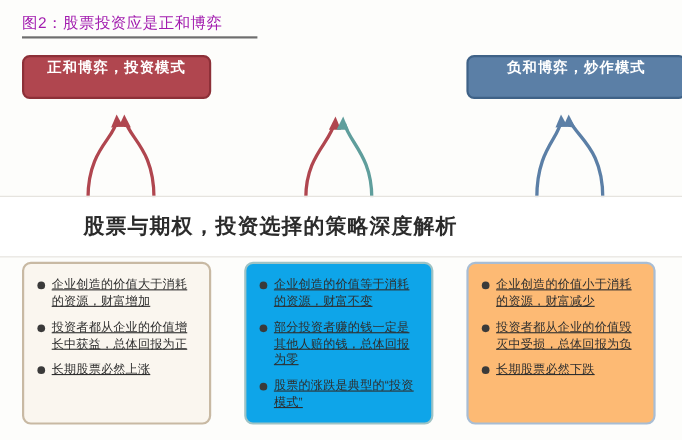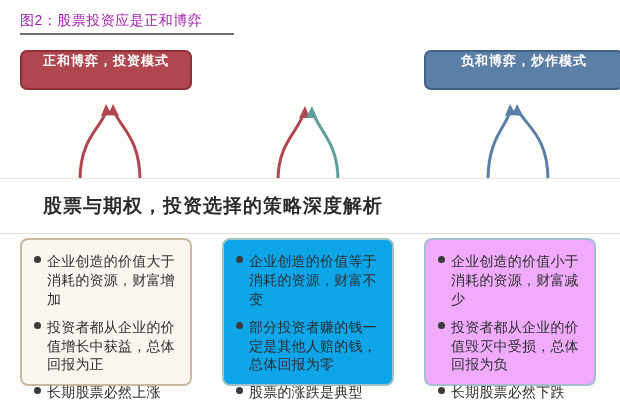--- a/index.html
+++ b/index.html
@@ -73,60 +73,61 @@
     top: 178px;
     width: 620px;
     height: 54px;
     background: rgba(255,255,255,0.93);
     border-top: 1px solid #e4e1dc;
     border-bottom: 1px solid #e4e1dc;
     display: flex;
     align-items: center;
   }
   .banner-text {
-    margin-left: 43px;
+    margin-left: 76px;
     font-size: 19px;
     font-weight: bold;
     color: #2b2b2b;
     letter-spacing: 1px;
     white-space: nowrap;
   }
 
   
   .card {
     position: absolute;
     top: 238px;
     height: 148px;
     border-radius: 8px;
     box-sizing: border-box;
     padding: 12px 12px 8px 12px;
   }
   .card-1 { left: 20px;  width: 172px; background: #faf6ef; border: 2px solid #c8b9a3; }
   .card-2 { left: 222px; width: 172px; background: #0ea5e9; border: 2px solid #9ec3c5; }
-  .card-3 { left: 424px; width: 172px; background: #f0abfc; border: 2px solid #a8bdd4; }
+  .card-3 { left: 424px; width: 172px; background: #fdba74; border: 2px solid #a8bdd4; }
 
   .bullet-row {
     display: flex;
     align-items: flex-start;
     margin-bottom: 9px;
   }
   .dot {
     flex: none;
     width: 7px;
     height: 7px;
     border-radius: 50%;
     background: #3a3a3a;
     margin-top: 4px;
     margin-right: 6px;
   }
   .bullet-text {
-    font-size: 14px;
+    font-size: 11px;
     line-height: 1.35;
     color: #2e2e2e;
     letter-spacing: 0.2px;
+    text-decoration: underline;
   }
 </style>
 </head>
 <body>
 
 <div id="root">
 
   <div class="fig-title">图2：股票投资应是正和博弈</div>
   <div class="title-rule"></div>
 

